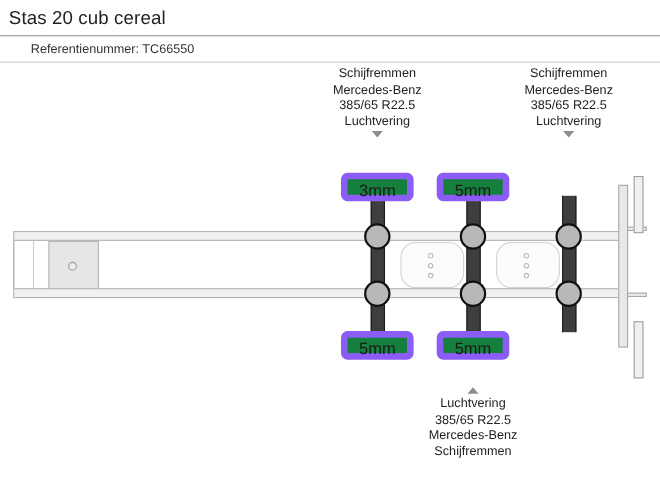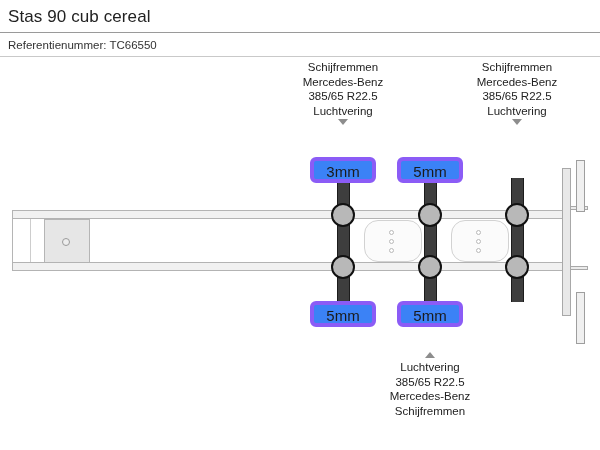--- a/index.html
+++ b/index.html
@@ -34,20 +34,21 @@
   #title-rule {
     height: 1px;
     background: #9a9a9a;
     width: 600px;
   }
   #reference-line {
     font-size: 11.5px;
     color: #333333;
     padding: 6px 16px 0 8px;
     white-space: nowrap;
+    margin-left: 20px;
   }
   #ref-rule {
     position: absolute;
     left: 0; top: 56px;
     width: 600px;
     height: 1px;
     background: #c9c9c9;
   }
 
   
@@ -162,22 +163,22 @@
     border-radius: 50%;
     background: #b8b8b8;
     border: 2px solid #111111;
     box-sizing: border-box;
   }
 
   
   .tread-box {
     position: absolute;
     width: 66px; height: 26px;
-    background: #3b82f6;
-    border: 4px solid #8b5cf6;
+    background: #15803d;
+    border: 6px solid #8b5cf6;
     border-radius: 6px;
     box-sizing: border-box;
     font-size: 15px;
     line-height: 22px;
     text-align: center;
     color: #1a1a1a;
   }
 
   
   #rear-post {
@@ -206,21 +207,21 @@
     border: 1px solid #a8a8a8;
     box-sizing: border-box;
   }
   #rear-arm-top    { top: 206px; }
   #rear-arm-bottom { top: 266px; }
 </style>
 </head>
 <body>
 
 <div id="header">
-  <div id="page-title">Stas 90 cub cereal</div>
+  <div id="page-title">Stas 20 cub cereal</div>
   <div id="title-rule"></div>
   <div id="reference-line">Referentienummer: TC66550</div>
 </div>
 <div id="ref-rule"></div>
 
 <div id="diagram">
 
   <div class="annotation" style="left:268px; top:60px; width:150px;">
     <span class="line">Schijfremmen</span>
     <span class="line">Mercedes-Benz</span>

